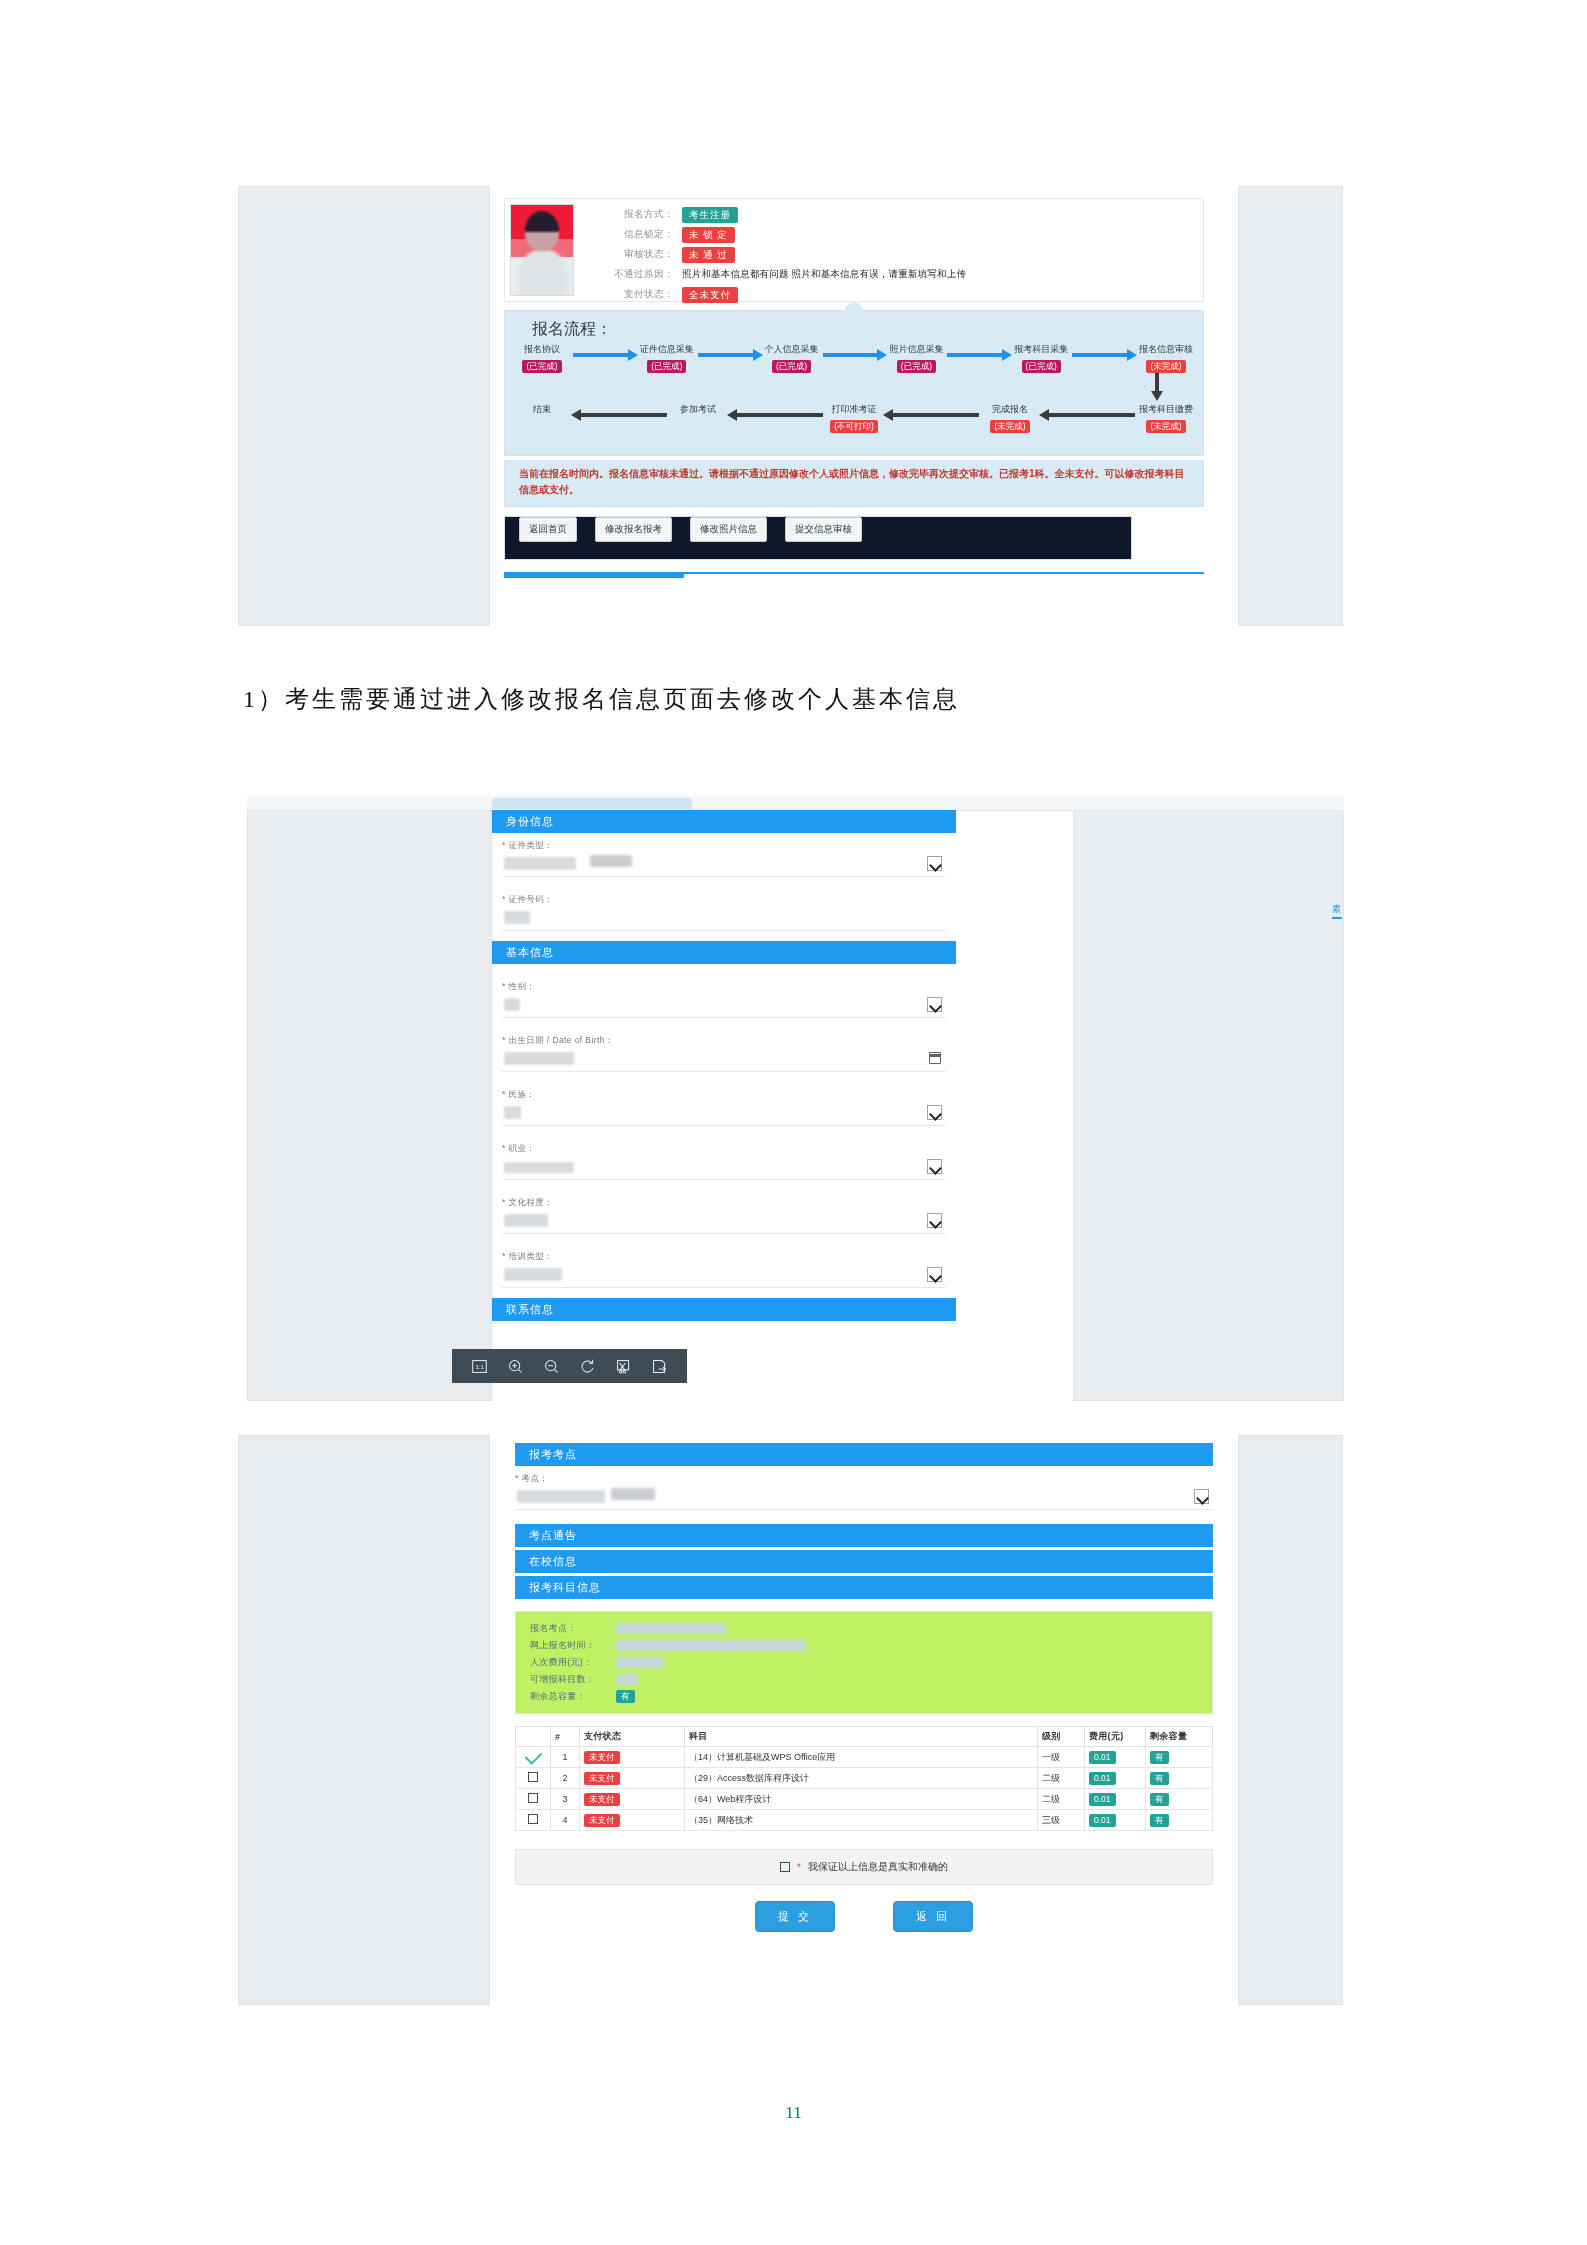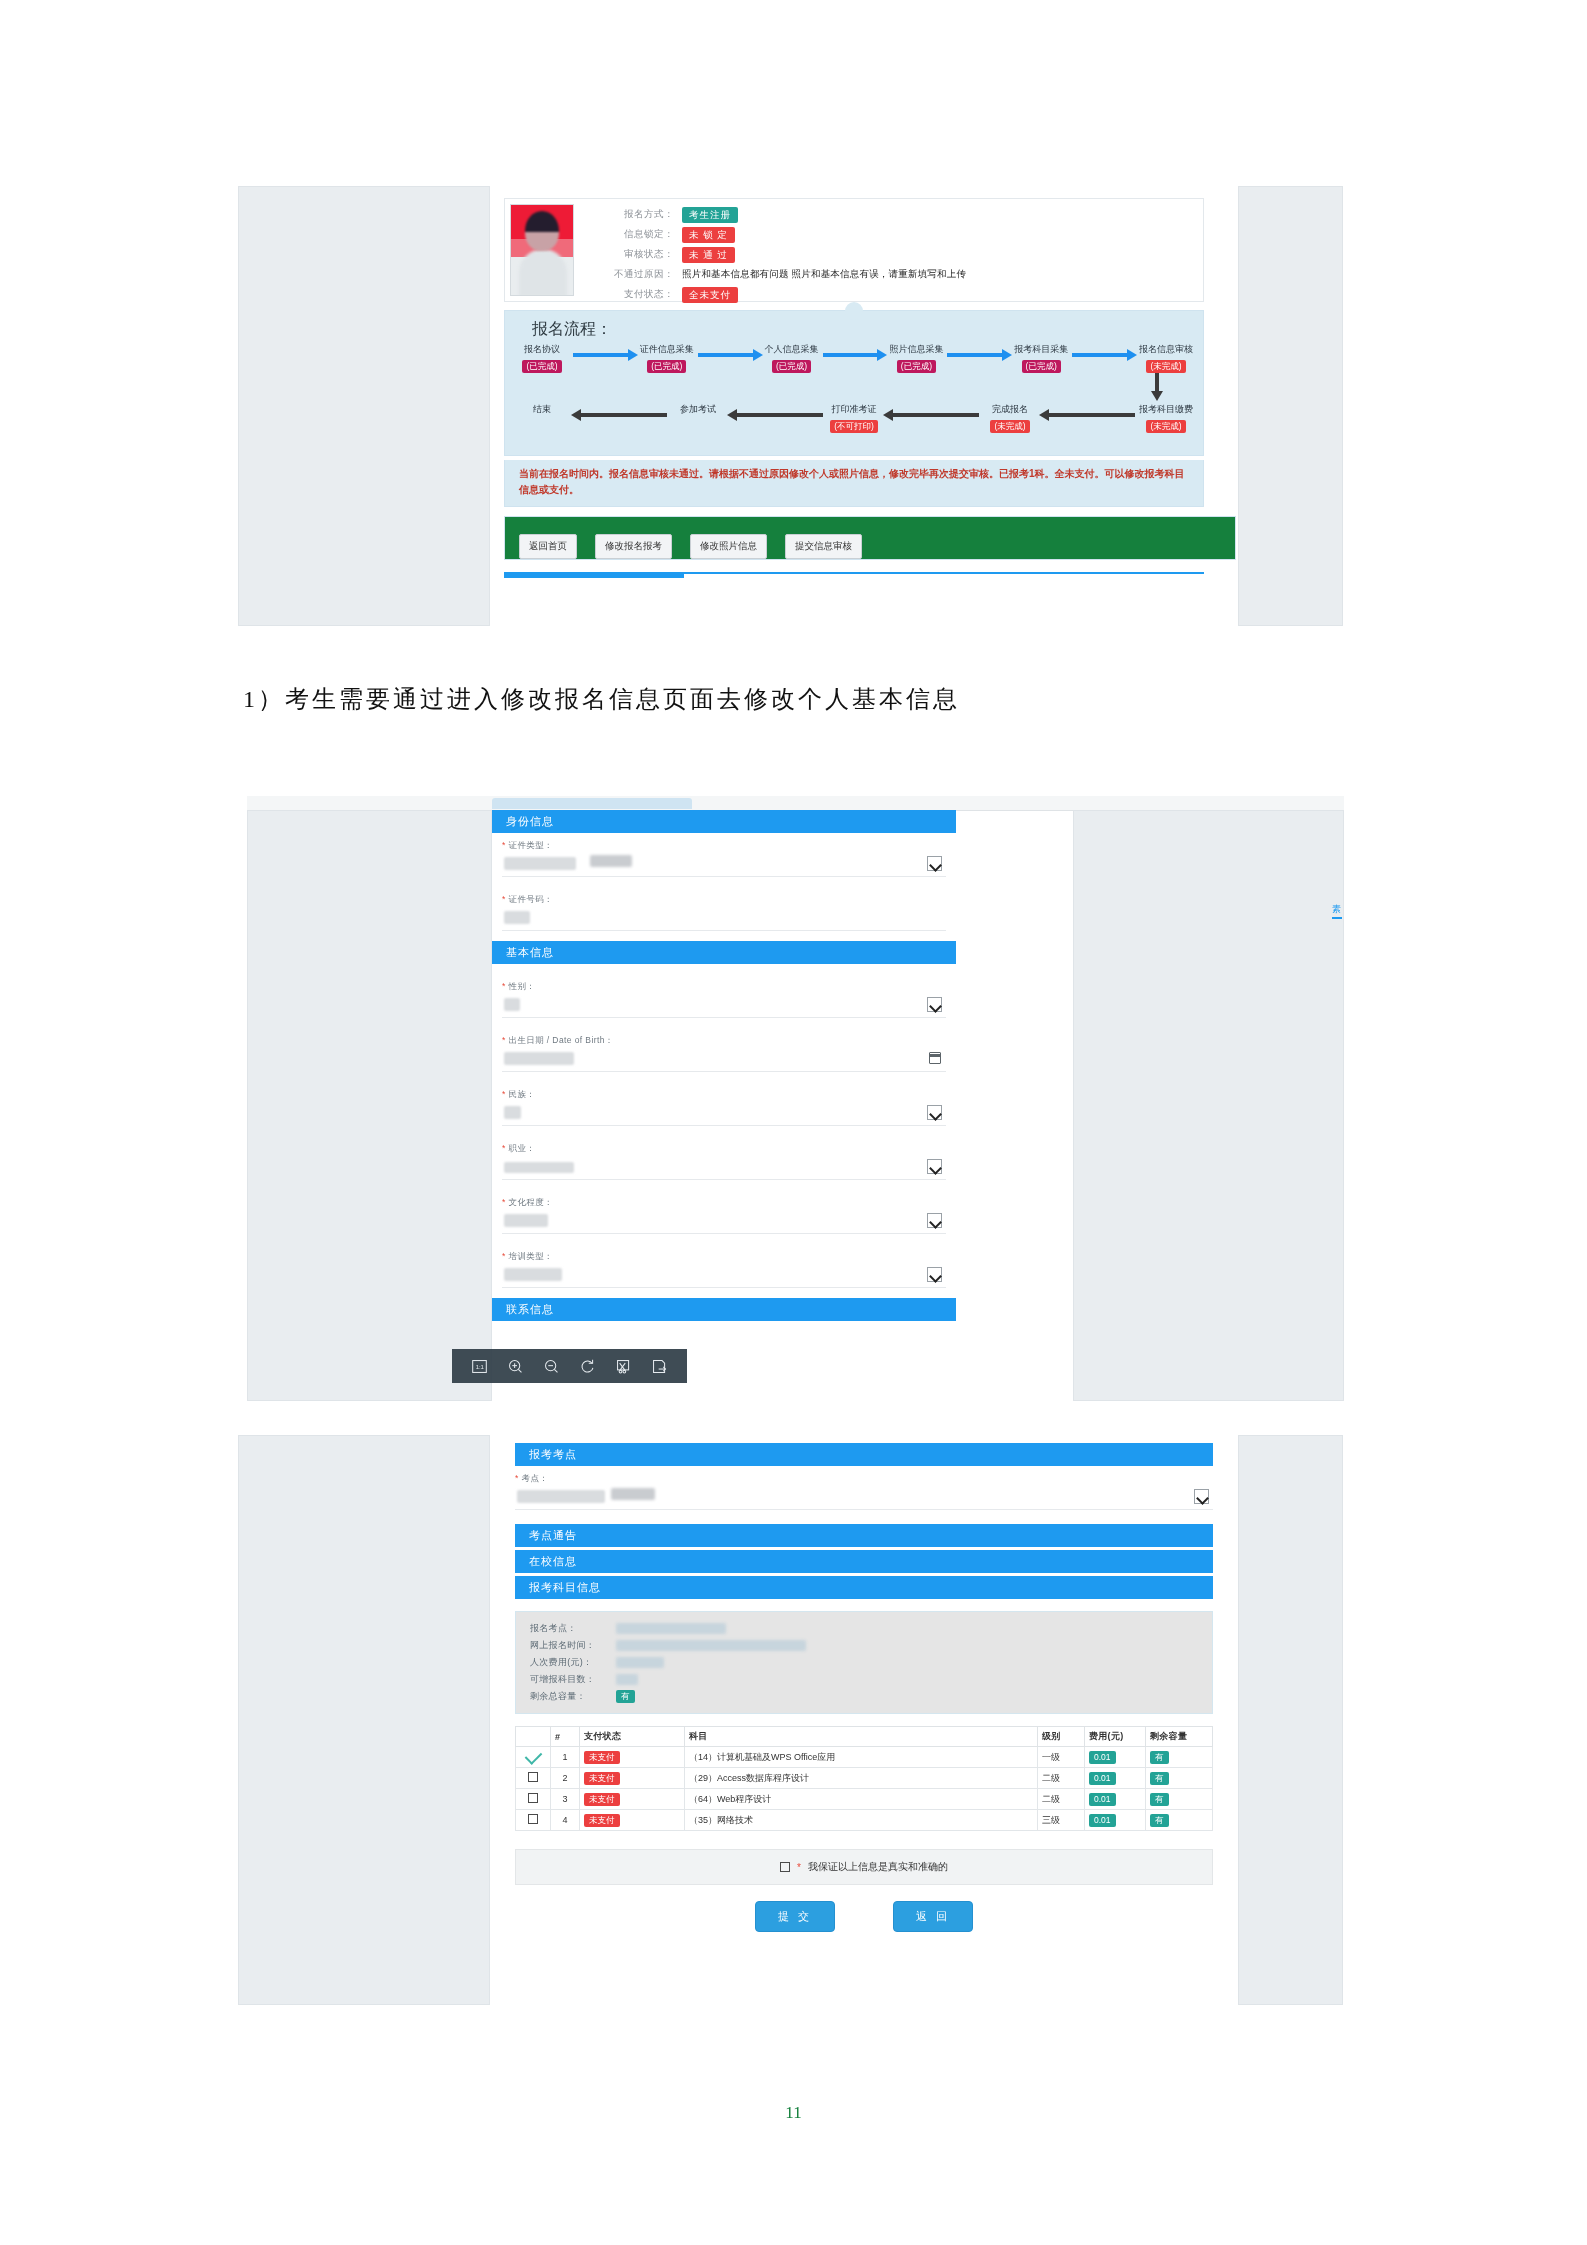--- a/index.html
+++ b/index.html
@@ -58,21 +58,21 @@
   .arr.dark .shaft{background:#3b3b3b;}
   .arr.dark .head{border-left-color:#3b3b3b;}
   .arr.left .shaft{left:10px;right:4px;}
   .arr.left .head{left:2px;right:auto;border-left:none;border-right:10px solid #3b3b3b;}
   .vdown{position:absolute;right:40px;top:62px;width:12px;height:28px;}
   .vdown .shaft{position:absolute;left:4px;top:0;width:4px;height:20px;background:#3b3b3b;}
   .vdown .head{position:absolute;left:0;top:18px;width:0;height:0;border-left:6px solid transparent;border-right:6px solid transparent;border-top:10px solid #3b3b3b;}
 
   .s1-note{position:absolute;left:14px;top:274px;width:700px;box-sizing:border-box;padding:6px 14px 8px 14px;
     background:#d8eaf3;border:1px solid #cfe3ef;border-top:none;color:#c0392b;font-size:10px;line-height:16px;font-weight:bold;}
-  .s1-btns{position:absolute;left:14px;top:330px;width:732px;height:44px;background:#15803d;border:1px solid #cfe3ef;box-sizing:border-box;display:flex;align-items:flex-end;padding-left:14px;gap:18px;}
+  .s1-btns{position:absolute;left:14px;top:330px;width:628px;height:44px;background:#0f172a;border:1px solid #cfe3ef;box-sizing:border-box;display:flex;align-items:flex-start;padding-left:14px;gap:18px;}
   .s1-btn{background:#f2f4f6;border:1px solid #c9cfd4;font-size:9.5px;color:#333;padding:5px 9px;border-radius:2px;}
   .s1-strip{position:absolute;left:14px;top:386px;width:700px;height:20px;border-top:2px solid #1e9af0;background:#fff;}
   .s1-strip i{display:block;width:180px;height:4px;background:#1e9af0;}
 
   
   #caption{position:absolute;left:243px;top:683px;font-family:"Liberation Serif","DejaVu Serif",serif;
     font-size:24px;color:#111;letter-spacing:3px;white-space:nowrap;}
 
   
   #shot2{left:247px;top:796px;width:1097px;height:605px;}
@@ -102,21 +102,21 @@
     display:flex;align-items:center;justify-content:space-around;padding:0 10px;box-sizing:border-box;}
   .imgtoolbar svg{display:block;}
 
   
   #shot3{left:238px;top:1435px;width:1105px;height:570px;}
   #shot3 .sidepanel.l{left:0;width:252px;}
   #shot3 .sidepanel.r{left:1000px;width:105px;}
   #shot3 .stage{left:252px;width:748px;}
   #shot3 .inner{padding:8px 25px 0 25px;}
 
-  .infobox{margin:12px 0 0 0;background:#e5e5e5;border:1px solid #d4e6ef;padding:8px 0 8px 0;}
+  .infobox{margin:12px 0 0 0;background:#bef264;border:1px solid #d4e6ef;padding:8px 0 8px 0;}
   .inforow{display:flex;font-size:9px;color:#5d6b75;line-height:17px;padding-left:14px;}
   .inforow .k{width:86px;letter-spacing:.3px;}
   .inforow .v{position:relative;width:300px;}
   .inforow .v .bl{display:inline-block;height:11px;background:#c7d5dd;border-radius:2px;filter:blur(1.4px);vertical-align:middle;}
   .inforow .v .grn{display:inline-block;background:#23a396;color:#fff;font-size:8.5px;line-height:13px;padding:0 5px;border-radius:2px;}
 
   table.subj{border-collapse:collapse;width:100%;margin-top:12px;font-size:9px;}
   table.subj th{background:#fff;border:1px solid #dfe3e6;font-weight:bold;color:#333;padding:3px 4px;text-align:left;letter-spacing:.3px;}
   table.subj td{border:1px solid #e2e6e9;padding:2px 4px;color:#333;height:16px;}
   td.cbx{width:26px;text-align:center;}

